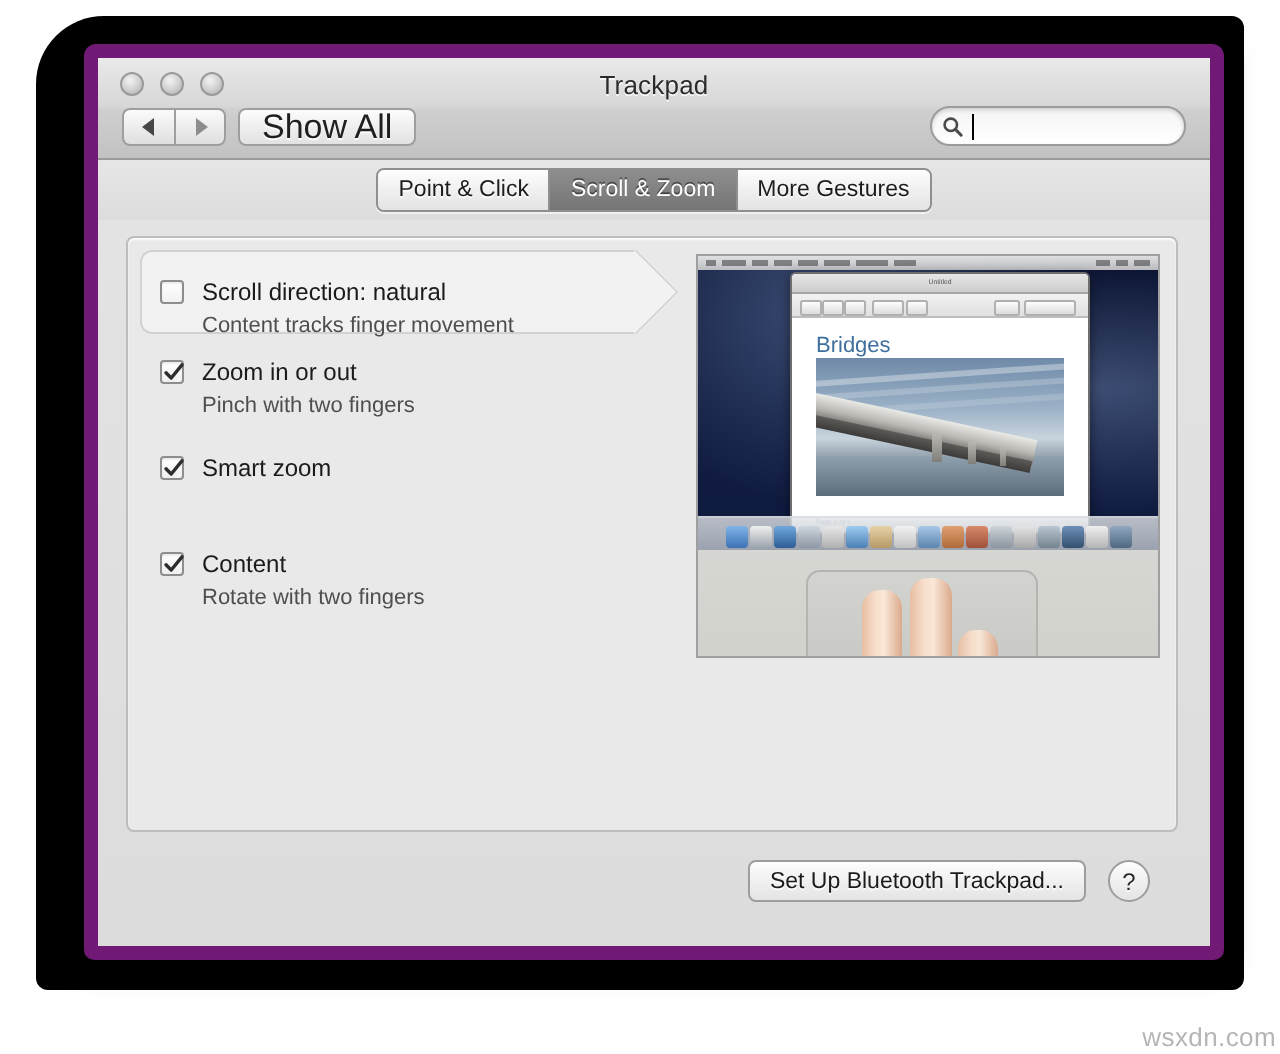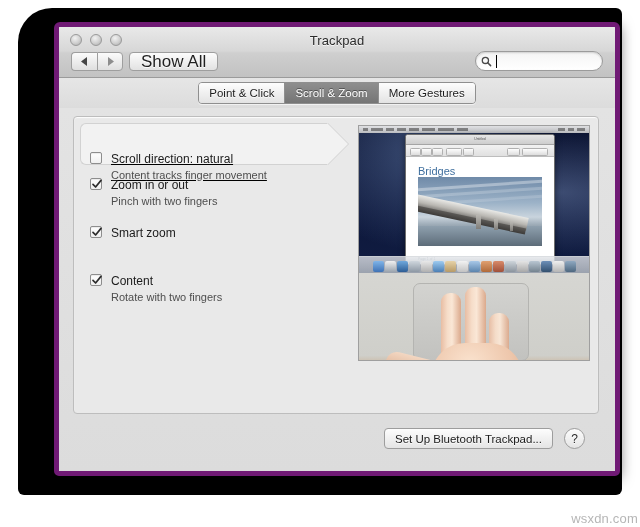--- a/index.html
+++ b/index.html
@@ -26,22 +26,21 @@
 
   
   .window {
     position: absolute;
     left: 42px; top: 22px;
     width: 556px; height: 444px;
     border-radius: 6px 6px 5px 5px;
     background: #e5e5e5;
     box-shadow: 0 3px 14px rgba(0,0,0,0.55);
     overflow: hidden;
-    border: 5px solid #701a75;
-    margin-left: 12px;
+    border: 7px solid #701a75;
   }
 
   
   .titlebar {
     position: relative;
     height: 50px;
     background: linear-gradient(to bottom, #e9e9e9 0%, #d7d7d7 48%, #cfcfcf 52%, #c2c2c2 100%);
     border-bottom: 1px solid #9b9b9b;
   }
   .traffic {
@@ -169,21 +168,21 @@
     width: 278px; height: 100%;
   }
   .opt {
     position: absolute;
     left: 8px;
     width: 262px;
     display: flex;
     align-items: flex-start;
     box-sizing: border-box;
   }
-  .opt-0 { top: 8px; padding: 24px 6px 7px 8px; text-decoration: underline; }
+  .opt-0 { top: 8px; padding: 10px 6px 7px 8px; }
   .opt-1 { top: 56px; padding: 2px 6px 2px 8px; }
   .opt-2 { top: 104px; padding: 2px 6px 2px 8px; }
   .opt-3 { top: 152px; padding: 2px 6px 2px 8px; }
 
   
   .callout {
     position: absolute;
     left: 6px; top: 6px;
     width: 268px; height: 42px;
     pointer-events: none;
@@ -227,21 +226,21 @@
   }
   .opt-sub {
     font-size: 11px; color: #4e4e4e;
     line-height: 14px; margin-top: 1px;
   }
 
   
   .previews {
     position: absolute;
     right: 8px; top: 8px;
-    width: 232px; height: 236px;
+    width: 232px; height: 202px;
     border: 1px solid #9f9f9f;
     box-sizing: border-box;
     overflow: hidden;
     background: #000;
   }
   .pv-top {
     position: relative;
     width: 100%; height: 147px;
     background:
       radial-gradient(ellipse at 30% 18%, rgba(120,150,200,0.45) 0%, rgba(10,18,45,0) 58%),

